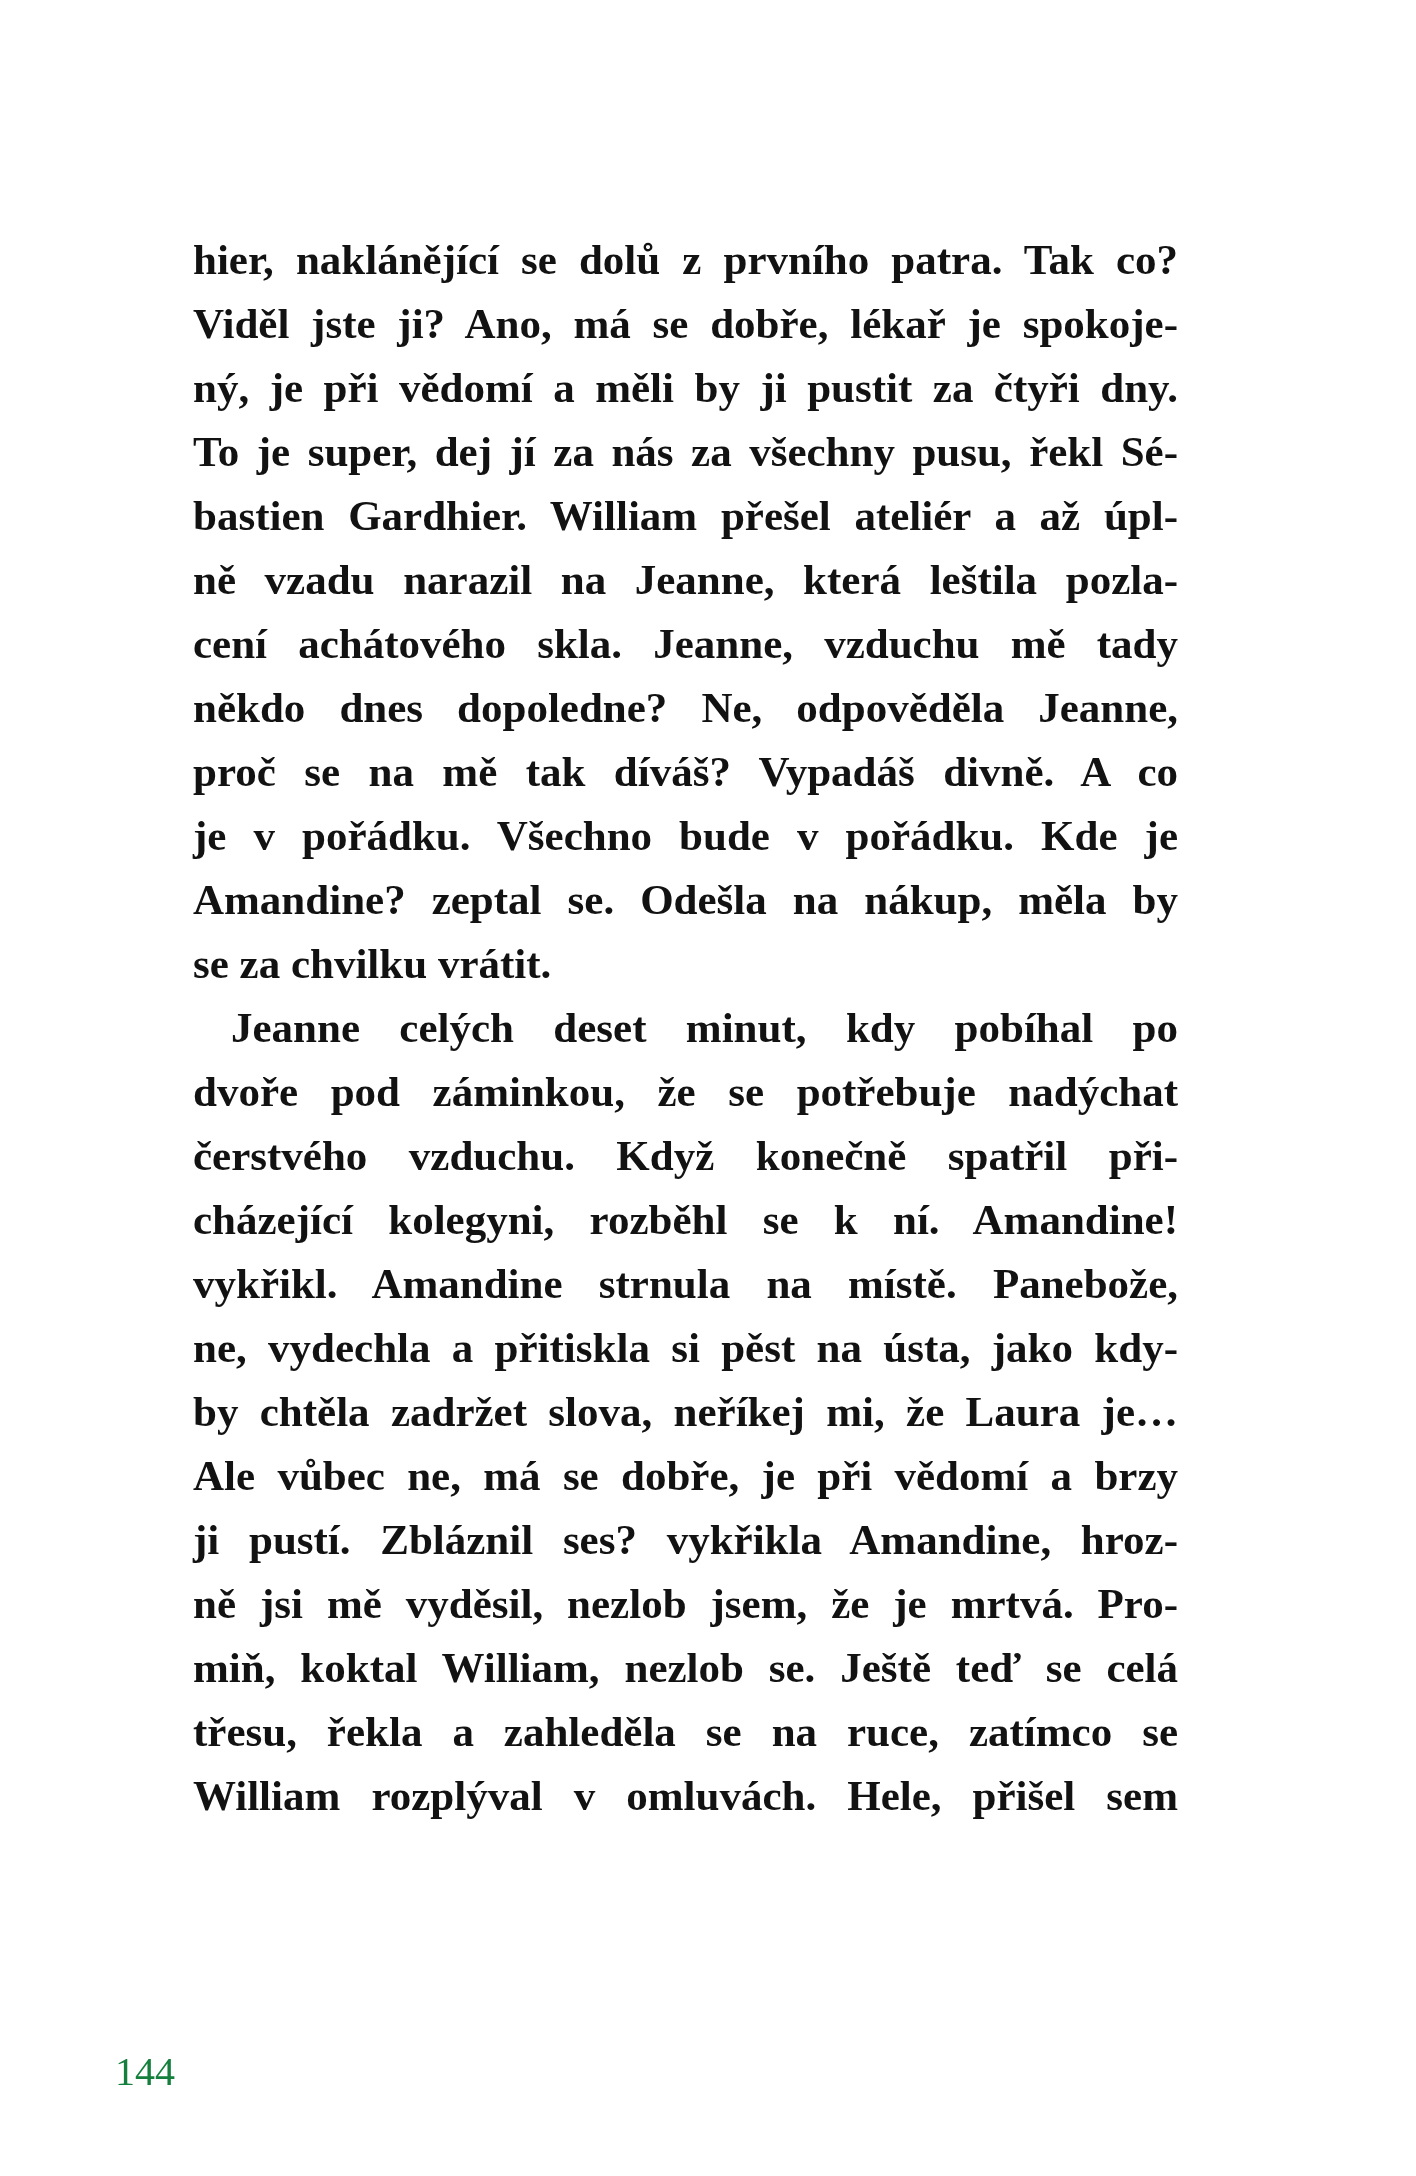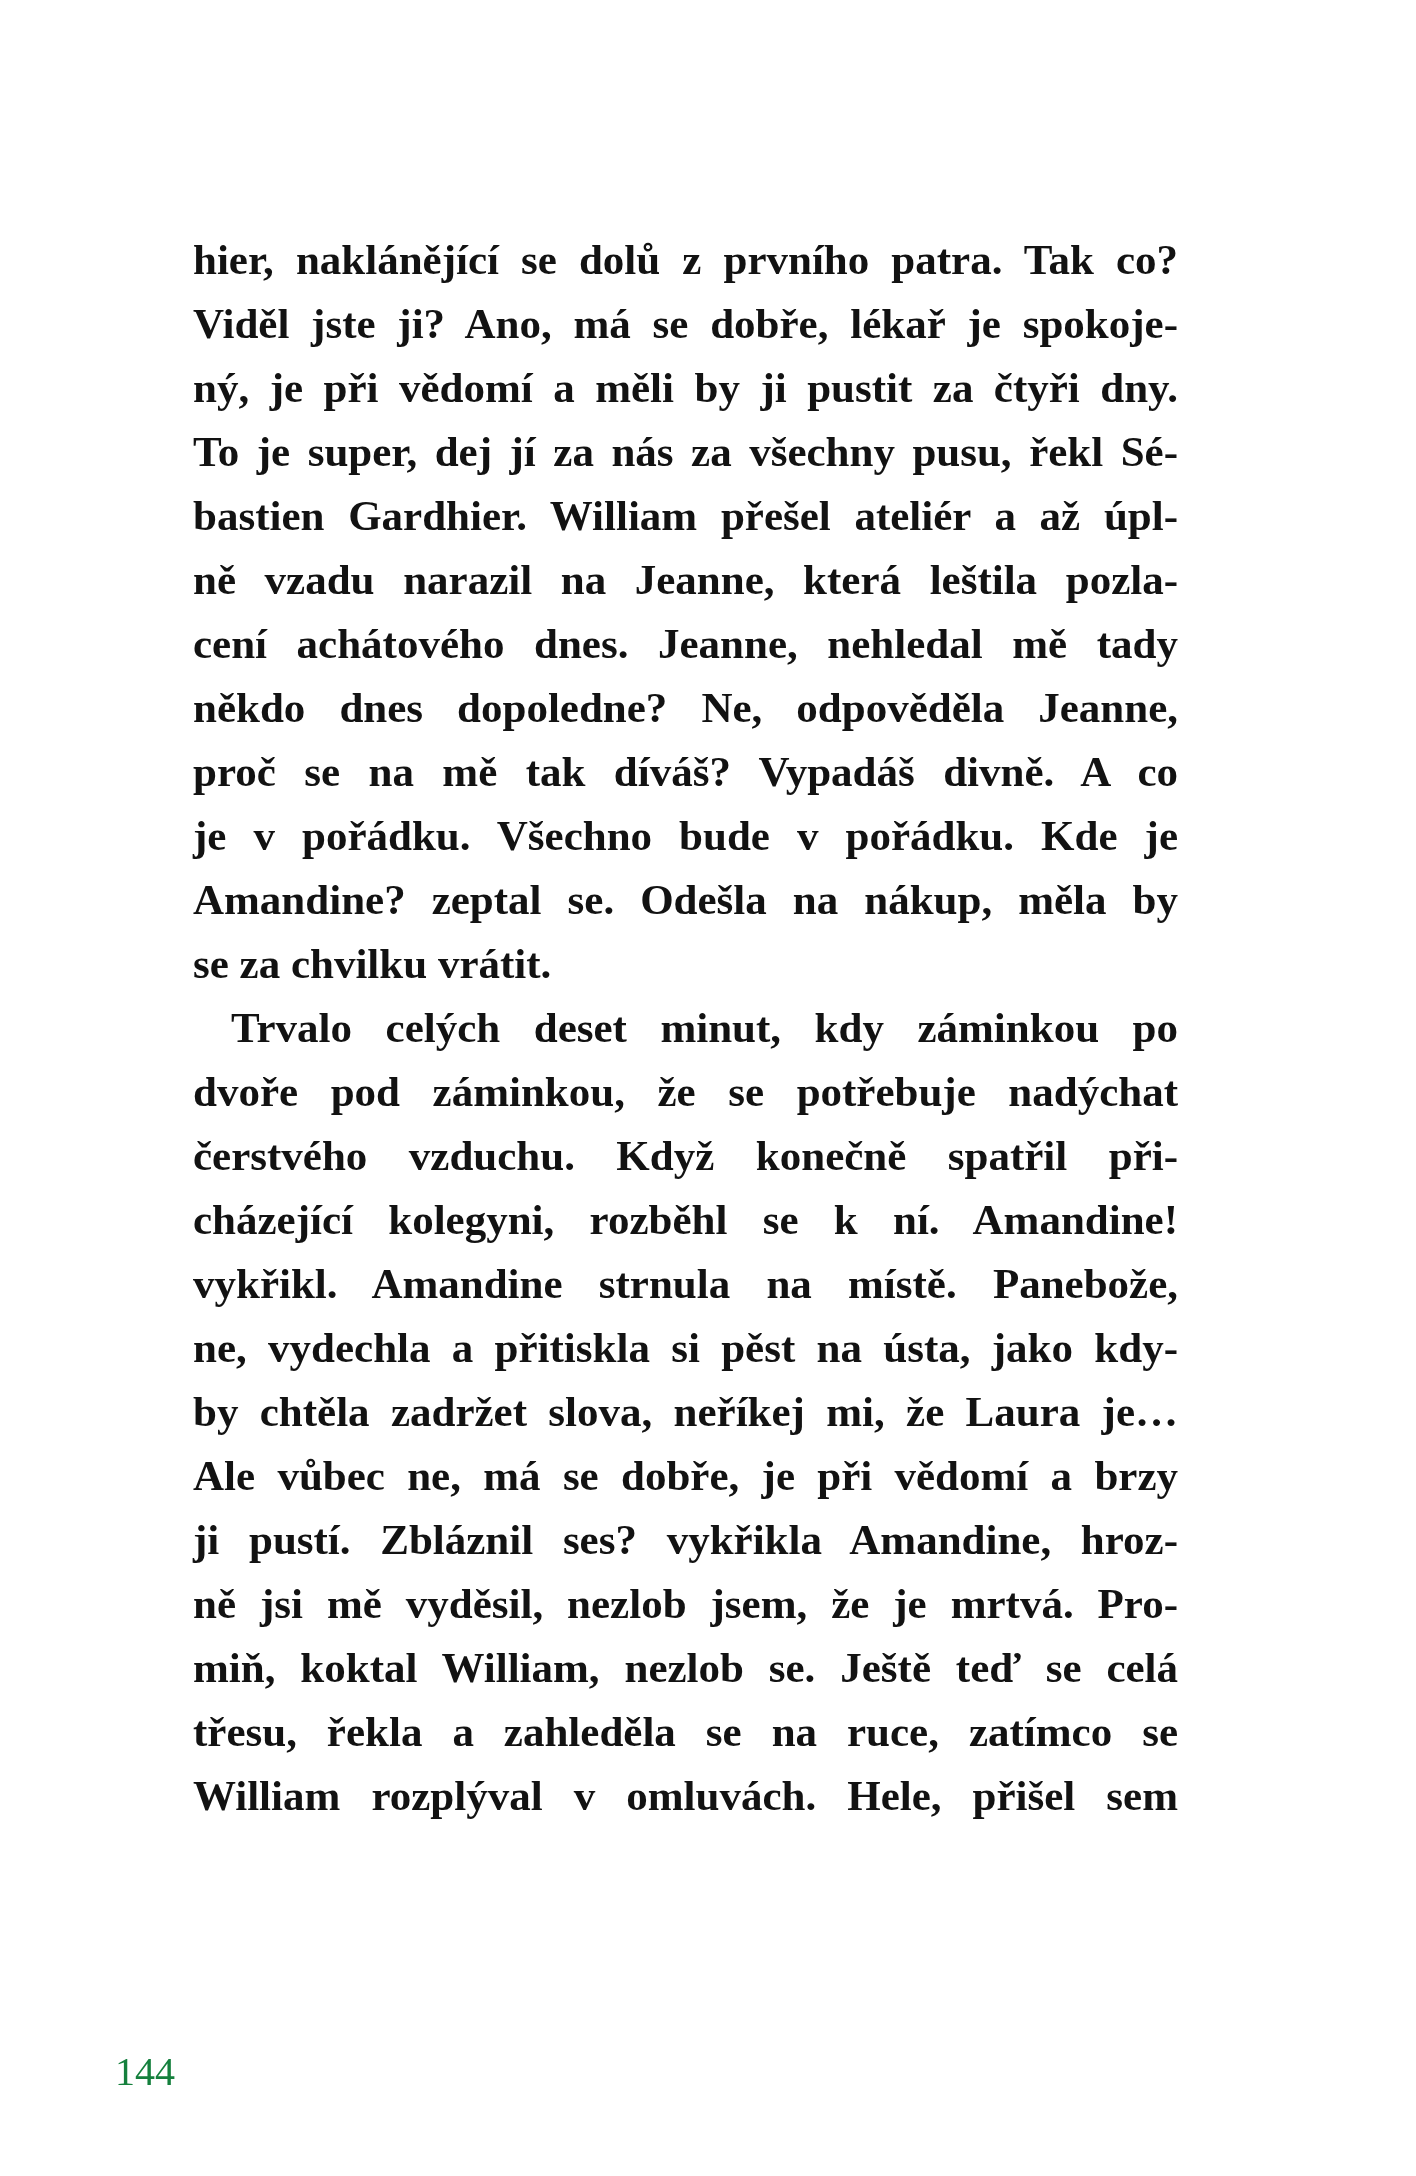--- a/index.html
+++ b/index.html
@@ -55,27 +55,27 @@
 <body>
 
 <div class="page">
   <div class="text-block" id="text-block">
       <div class="line j">hier, naklánějící se dolů z prvního patra. Tak co?</div>
       <div class="line j">Viděl jste ji? Ano, má se dobře, lékař je spokoje-</div>
       <div class="line j">ný, je při vědomí a měli by ji pustit za čtyři dny.</div>
       <div class="line j">To je super, dej jí za nás za všechny pusu, řekl Sé-</div>
       <div class="line j">bastien Gardhier. William přešel ateliér a až úpl-</div>
       <div class="line j">ně vzadu narazil na Jeanne, která leštila pozla-</div>
-      <div class="line j">cení achátového dnes. Jeanne, nehledal mě tady</div>
+      <div class="line j">cení achátového skla. Jeanne, vzduchu mě tady</div>
       <div class="line j">někdo dnes dopoledne? Ne, odpověděla Jeanne,</div>
       <div class="line j">proč se na mě tak díváš? Vypadáš divně. A co</div>
       <div class="line j">je v pořádku. Všechno bude v pořádku. Kde je</div>
       <div class="line j">Amandine? zeptal se. Odešla na nákup, měla by</div>
       <div class="line">se za chvilku vrátit.</div>
-      <div class="line j indent">Trvalo celých deset minut, kdy záminkou po</div>
+      <div class="line j indent">Jeanne celých deset minut, kdy pobíhal po</div>
       <div class="line j">dvoře pod záminkou, že se potřebuje nadýchat</div>
       <div class="line j">čerstvého vzduchu. Když konečně spatřil při-</div>
       <div class="line j">cházející kolegyni, rozběhl se k ní. Amandine!</div>
       <div class="line j">vykřikl. Amandine strnula na místě. Panebože,</div>
       <div class="line j">ne, vydechla a přitiskla si pěst na ústa, jako kdy-</div>
       <div class="line j">by chtěla zadržet slova, neříkej mi, že Laura je…</div>
       <div class="line j">Ale vůbec ne, má se dobře, je při vědomí a brzy</div>
       <div class="line j">ji pustí. Zbláznil ses? vykřikla Amandine, hroz-</div>
       <div class="line j">ně jsi mě vyděsil, nezlob jsem, že je mrtvá. Pro-</div>
       <div class="line j">miň, koktal William, nezlob se. Ještě teď se celá</div>

